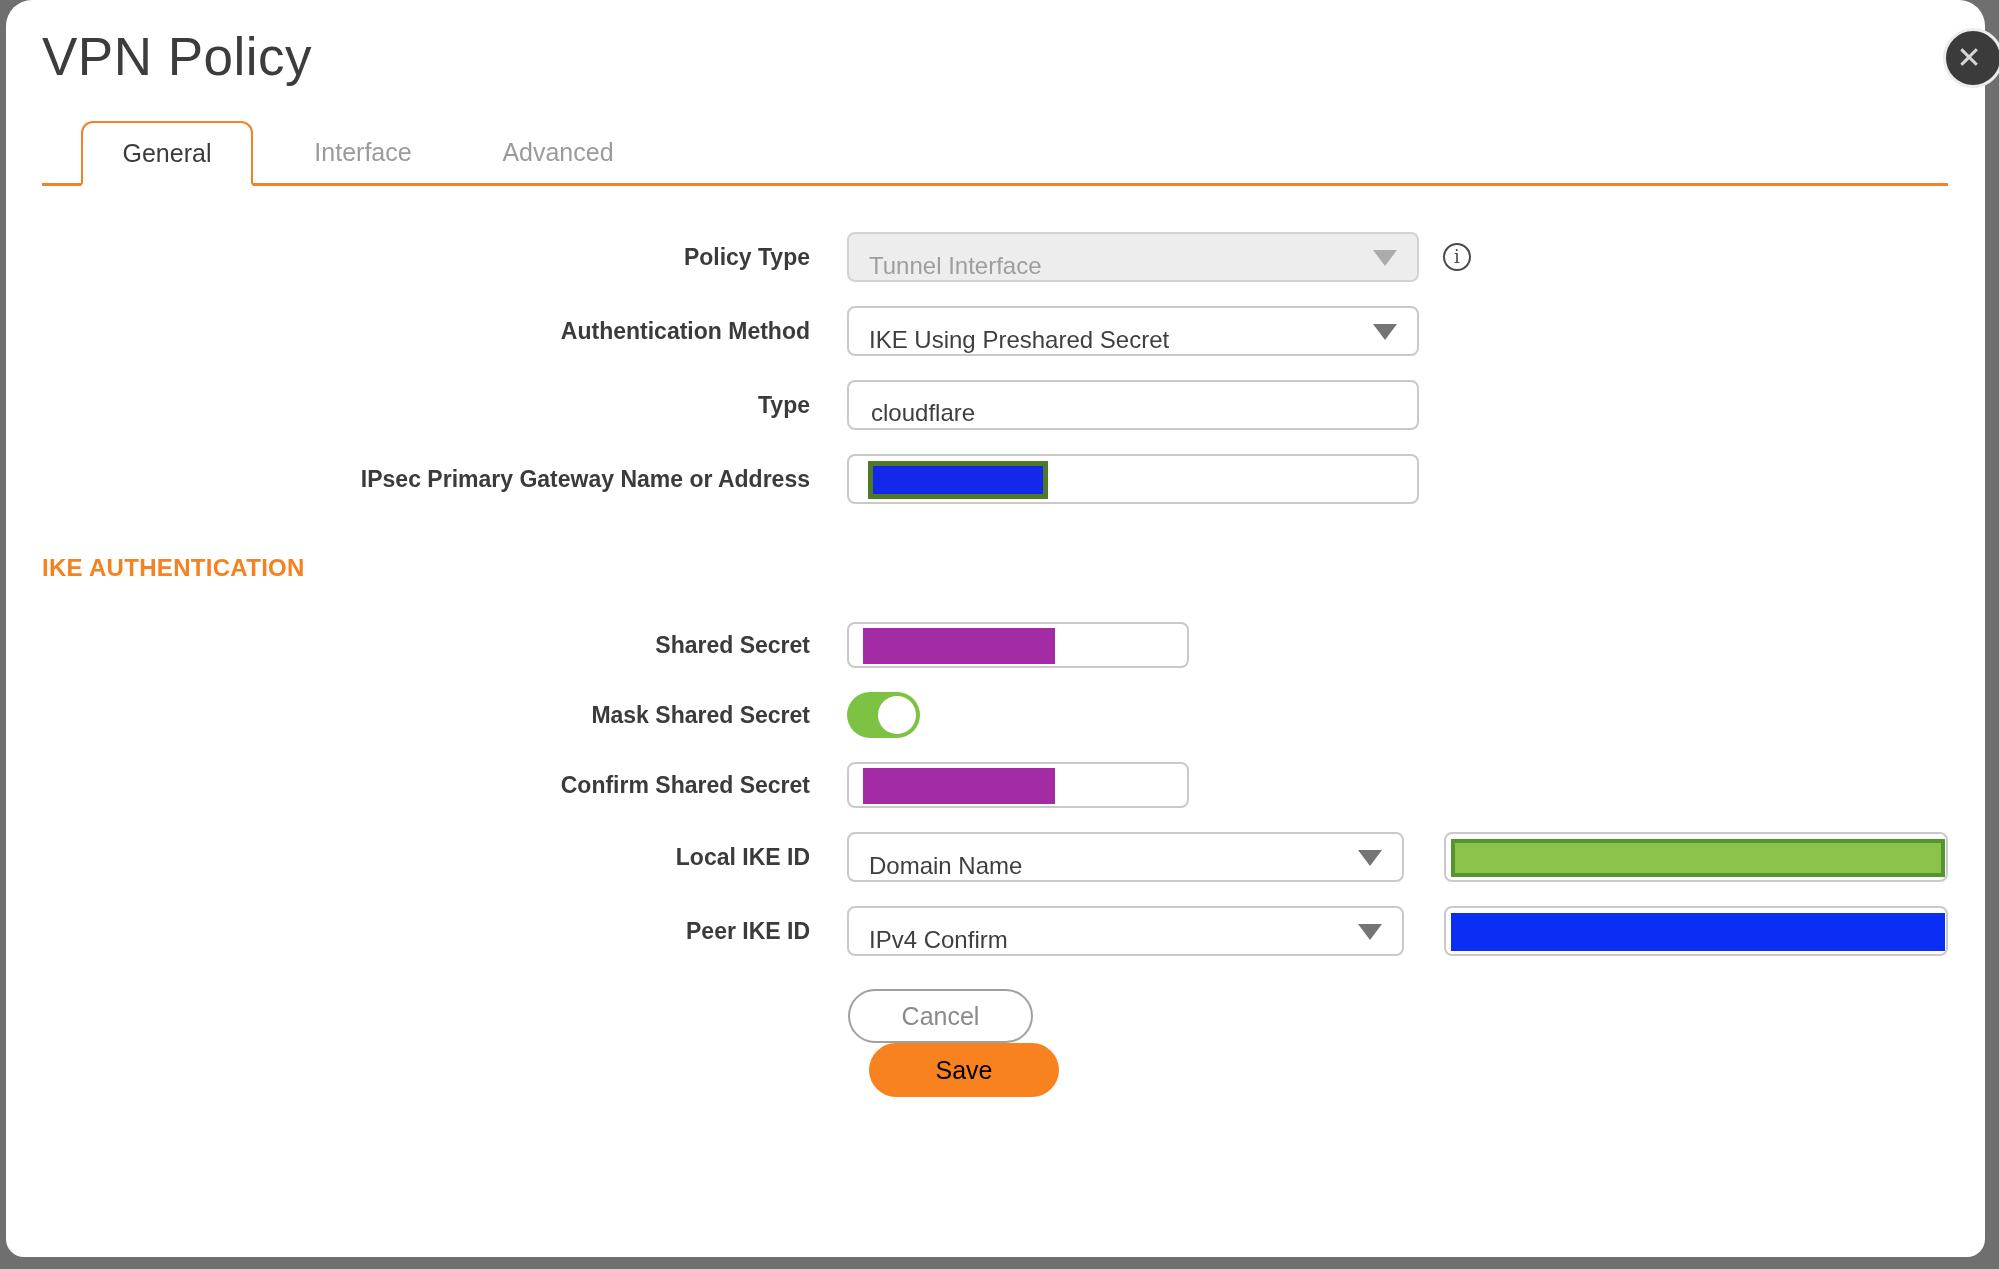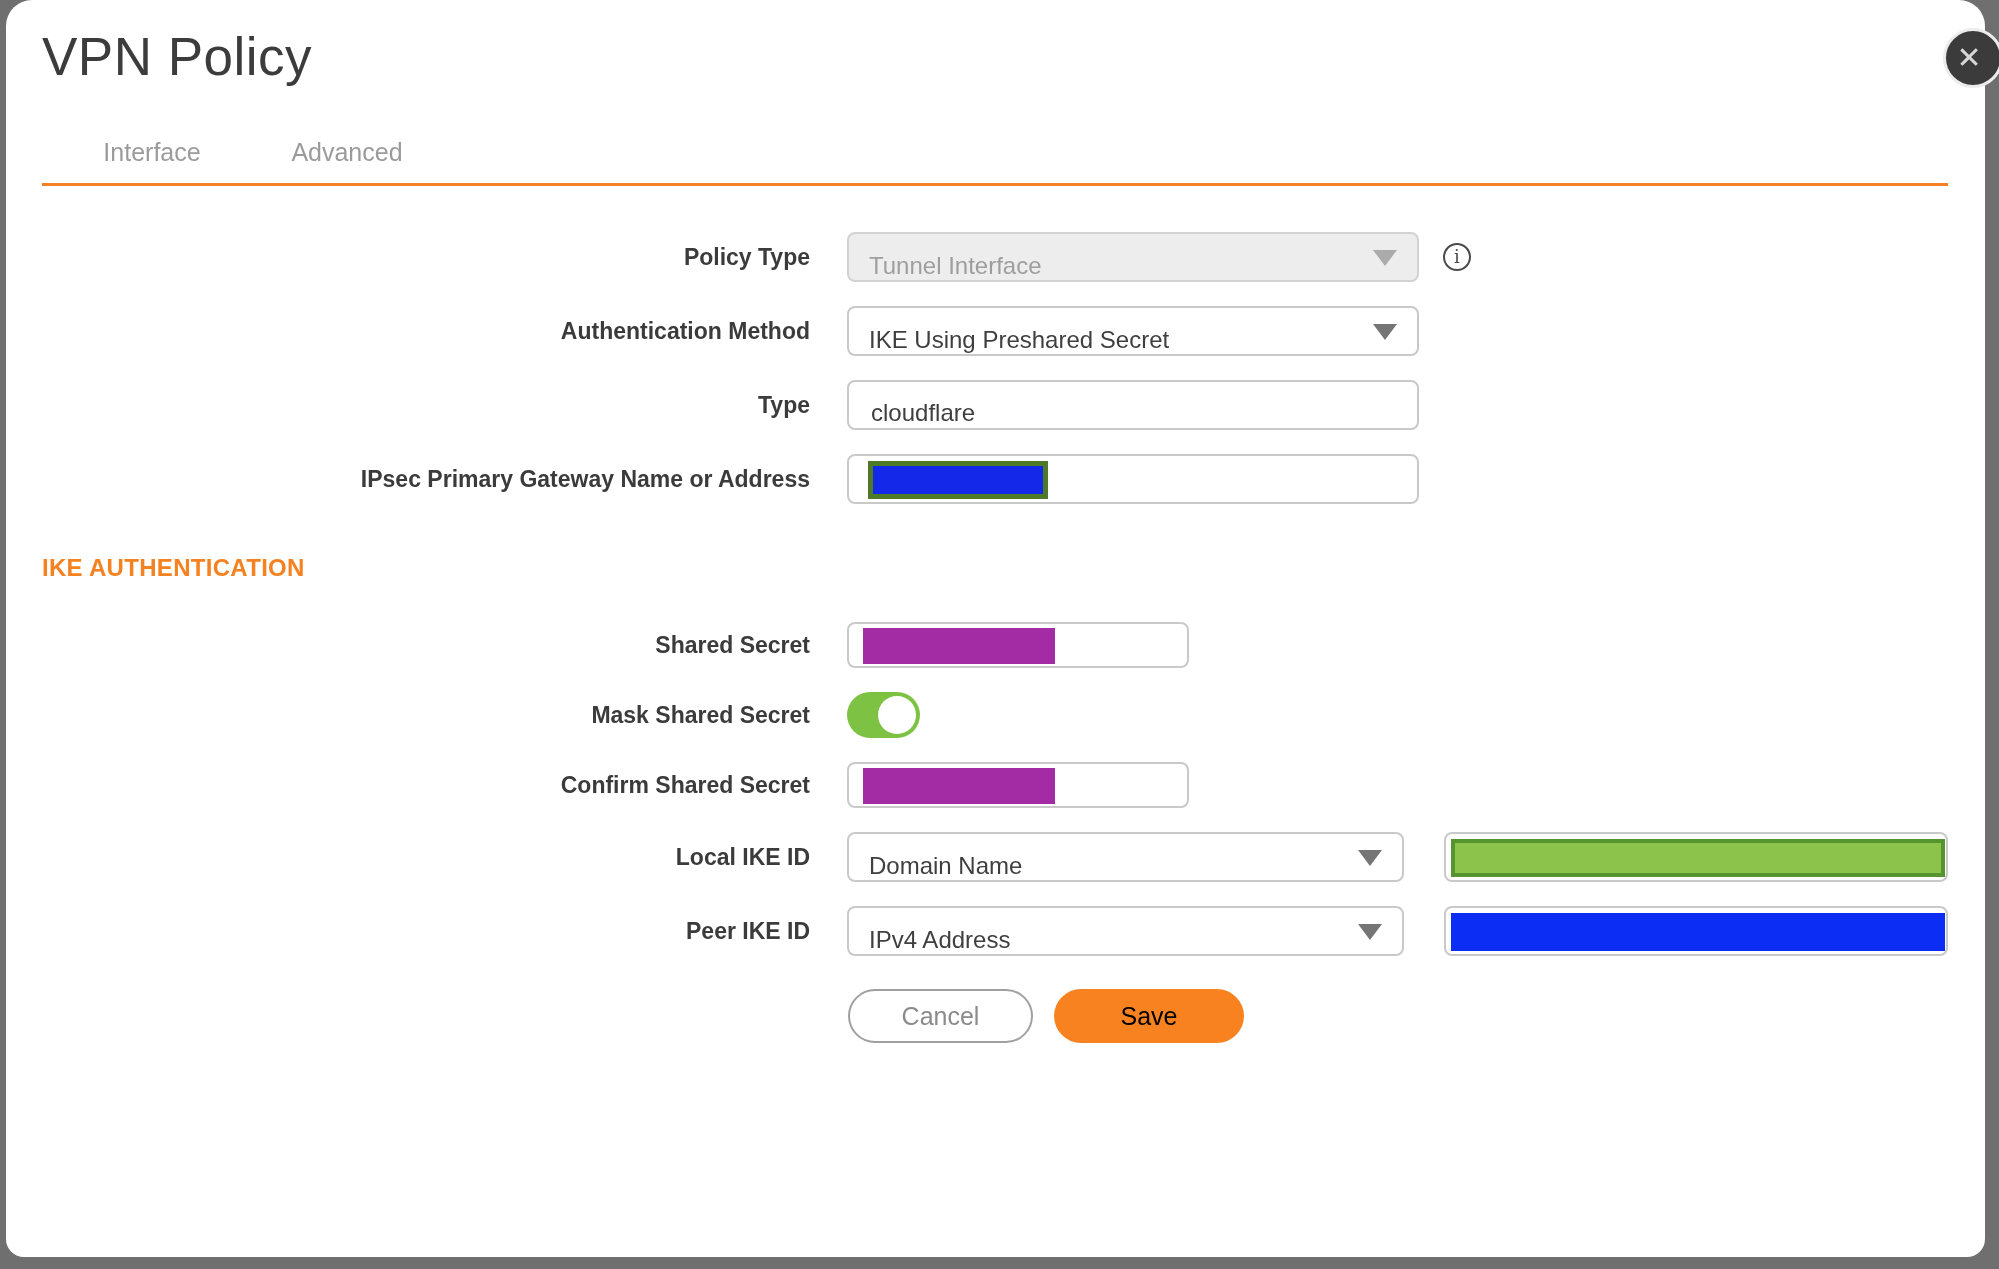--- a/index.html
+++ b/index.html
@@ -59,36 +59,37 @@
   .r-green{left:5px;top:5px;width:494px;height:38px;background:#8CC34B;border:4px solid #55942E;}
   .r-blue{left:5px;top:5px;width:494px;height:38px;background:#0C2DF4;}
   .r-input{width:504px;height:50px;border:2px solid #c9c9c9;border-radius:8px;position:relative;background:#fff;}
   .gap2{margin-left:40px;}
 
   
   .toggle{width:73px;height:46px;border-radius:23px;background:#7DC242;position:relative;cursor:pointer;}
   .knob{position:absolute;right:4px;top:4px;width:38px;height:38px;border-radius:50%;background:#fff;}
 
   
-  .btn-row{display:flex;margin-top:33px;margin-left:806px;}
+  .btn-row{display:flex;margin-top:33px;margin-left:806px;flex-direction:column;}
   .btn{height:54px;border-radius:28px;display:flex;align-items:center;justify-content:center;
        font-size:25px;cursor:pointer;}
   .btn-cancel{width:185px;background:#fff;border:2px solid #a0a0a0;color:#8a8a8a;}
   .btn-save{width:190px;background:#F8821F;border:none;color:#000000;margin-left:21px;font-weight:400;text-align:center;}
 </style>
 </head>
 <body>
 
 <div class="stage">
   <div class="card">
 
     <div class="content">
       <h1 class="title">VPN Policy</h1>
 
       <div class="tabs">
+        <div class="tab active">General</div>
         <div class="tab plain">Interface</div>
         <div class="tab plain">Advanced</div>
       </div>
 
 
       <div class="form1">
 
         <div class="row">
           <div class="lbl">Policy Type</div>
           <div class="fld">
@@ -174,21 +175,21 @@
             <div class="r-input">
               <div class="redact r-green"></div>
             </div>
           </div>
         </div>
 
         <div class="row">
           <div class="lbl">Peer IKE ID</div>
           <div class="fld">
             <div class="selectbox w-sel2">
-              <span>IPv4 Address</span>
+              <span>IPv4 Confirm</span>
               <i class="caret"></i>
             </div>
           </div>
           <div class="fld gap2">
             <div class="r-input">
               <div class="redact r-blue"></div>
             </div>
           </div>
         </div>
       </div>

